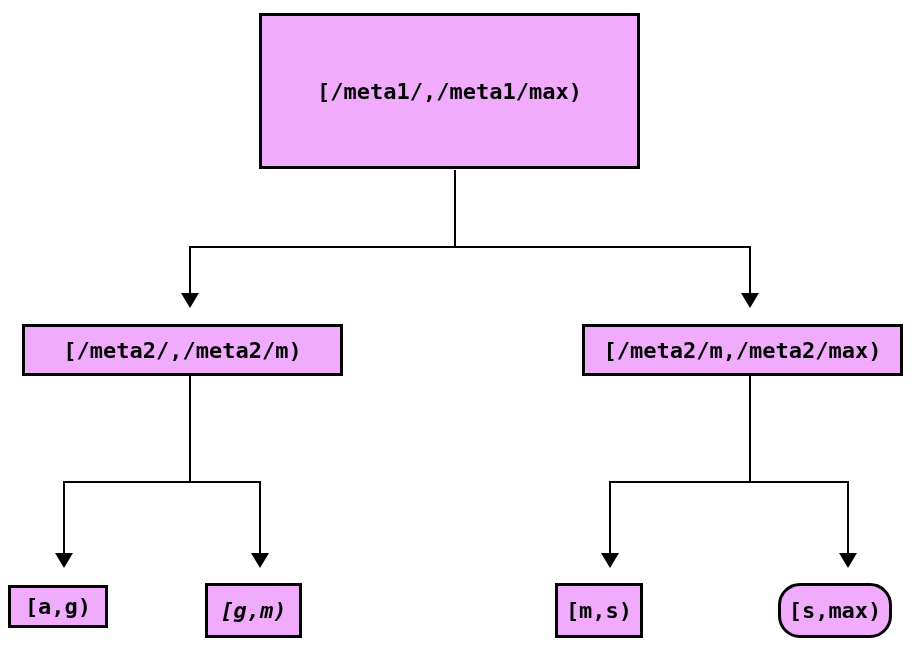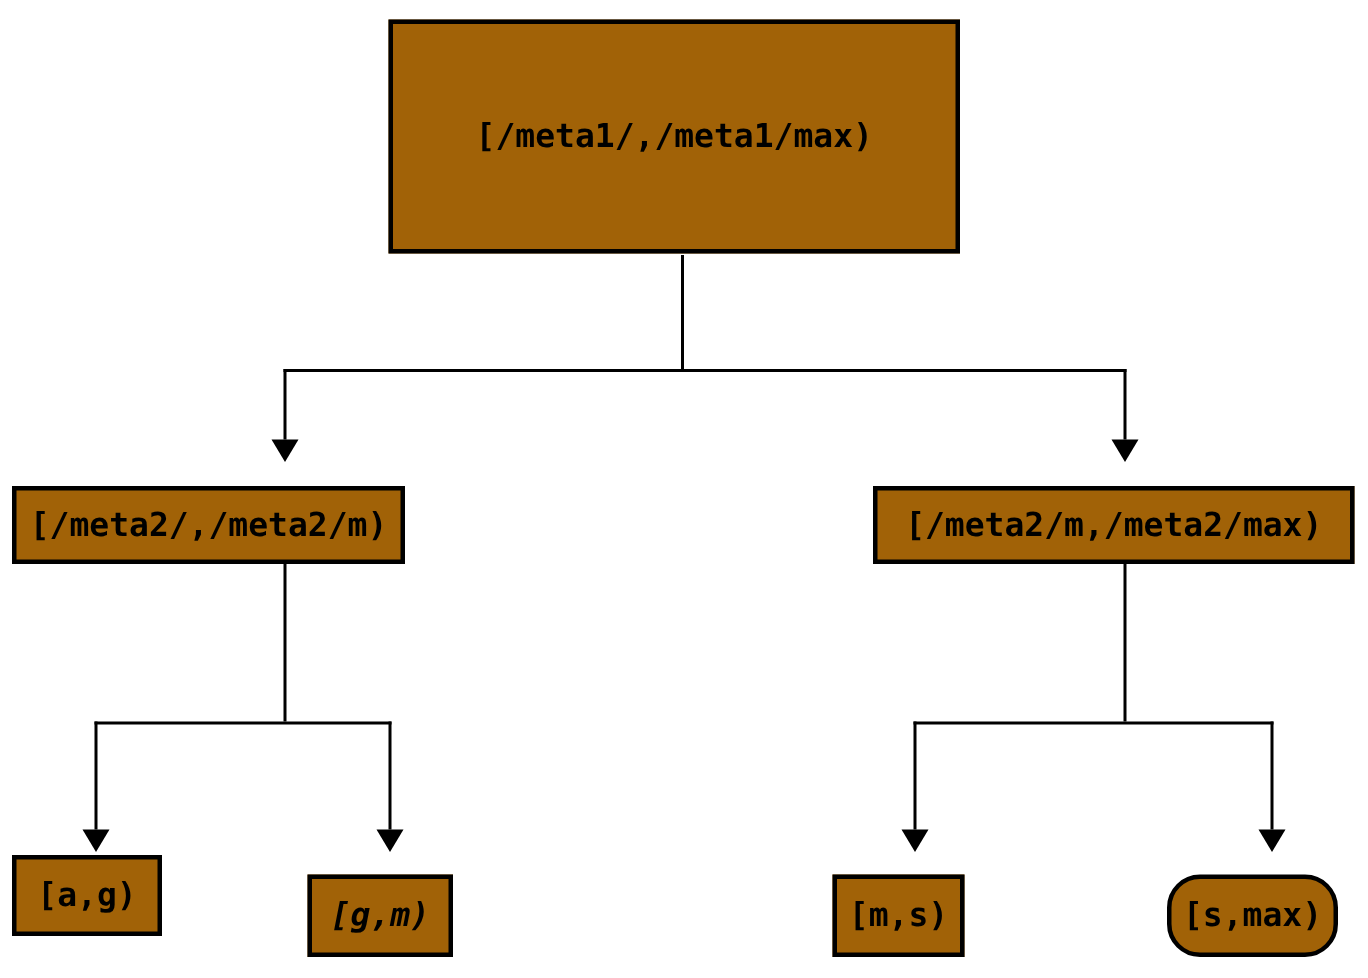--- a/index.html
+++ b/index.html
@@ -12,34 +12,34 @@
     width: 912px;
     height: 652px;
     background: #ffffff;
     font-family: "DejaVu Sans Mono", "Liberation Mono", monospace;
     overflow: hidden;
   }
   .node {
     position: absolute;
     box-sizing: border-box;
     border: 3px solid #000000;
-    background: #a16207;
+    background: #f0abfc;
     color: #000000;
     display: flex;
     align-items: center;
     justify-content: center;
     font-size: 22px;
     font-weight: bold;
     white-space: nowrap;
     letter-spacing: 0;
   }
   .node-root   { left: 259px; top: 13px;  width: 381px; height: 156px; }
-  .node-m2l    { left: 8px;  top: 324px; width: 262px; height: 52px; }
+  .node-m2l    { left: 22px;  top: 324px; width: 321px; height: 52px; }
   .node-m2r    { left: 582px; top: 324px; width: 321px; height: 52px; }
-  .node-ag     { left: 8px;   top: 570px; width: 100px; height: 54px; }
+  .node-ag     { left: 8px;   top: 585px; width: 100px; height: 43px; }
   .node-gm     { left: 205px; top: 583px; width: 97px;  height: 55px; font-style: italic; }
   .node-ms     { left: 555px; top: 583px; width: 88px;  height: 55px; }
   .node-smax   { left: 778px; top: 583px; width: 114px; height: 55px; border-radius: 22px; }
 
   .vline, .hline {
     position: absolute;
     background: #000000;
   }
   .vline { width: 2px; }
   .hline { height: 2px; }

